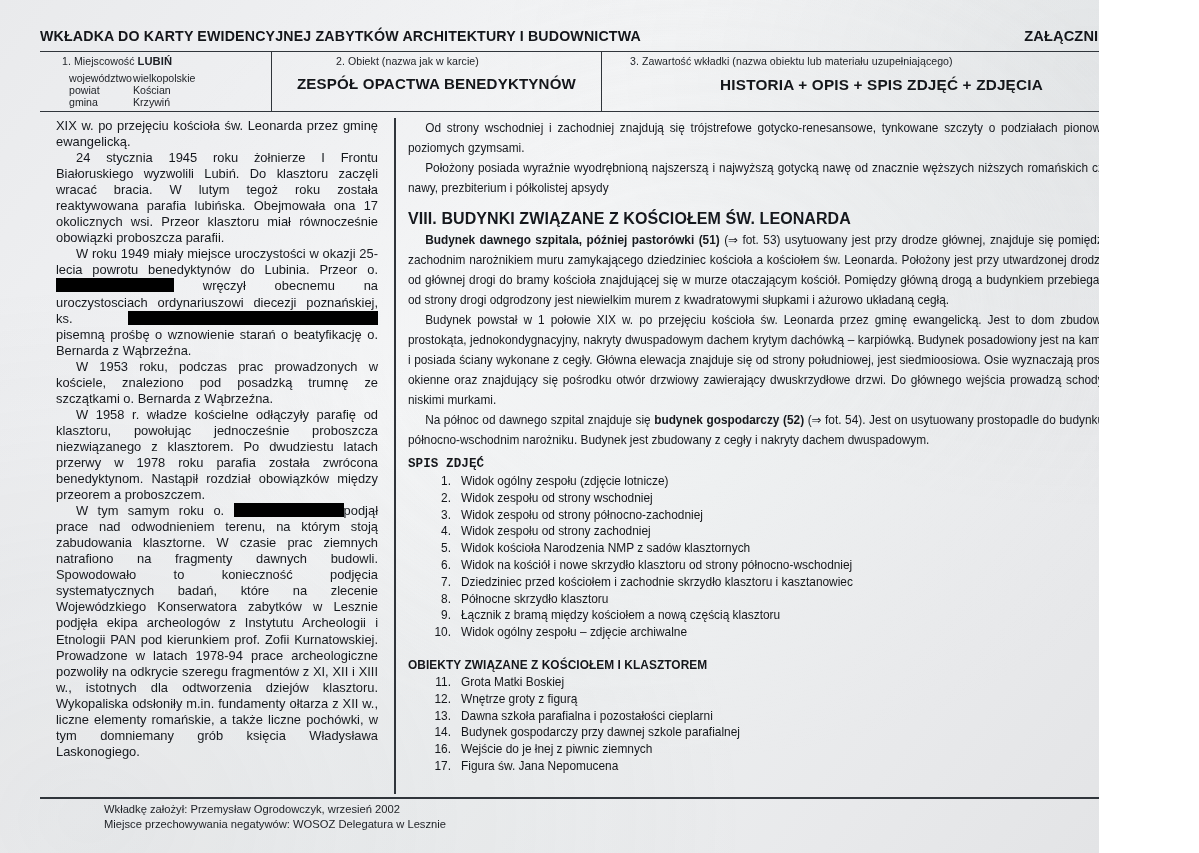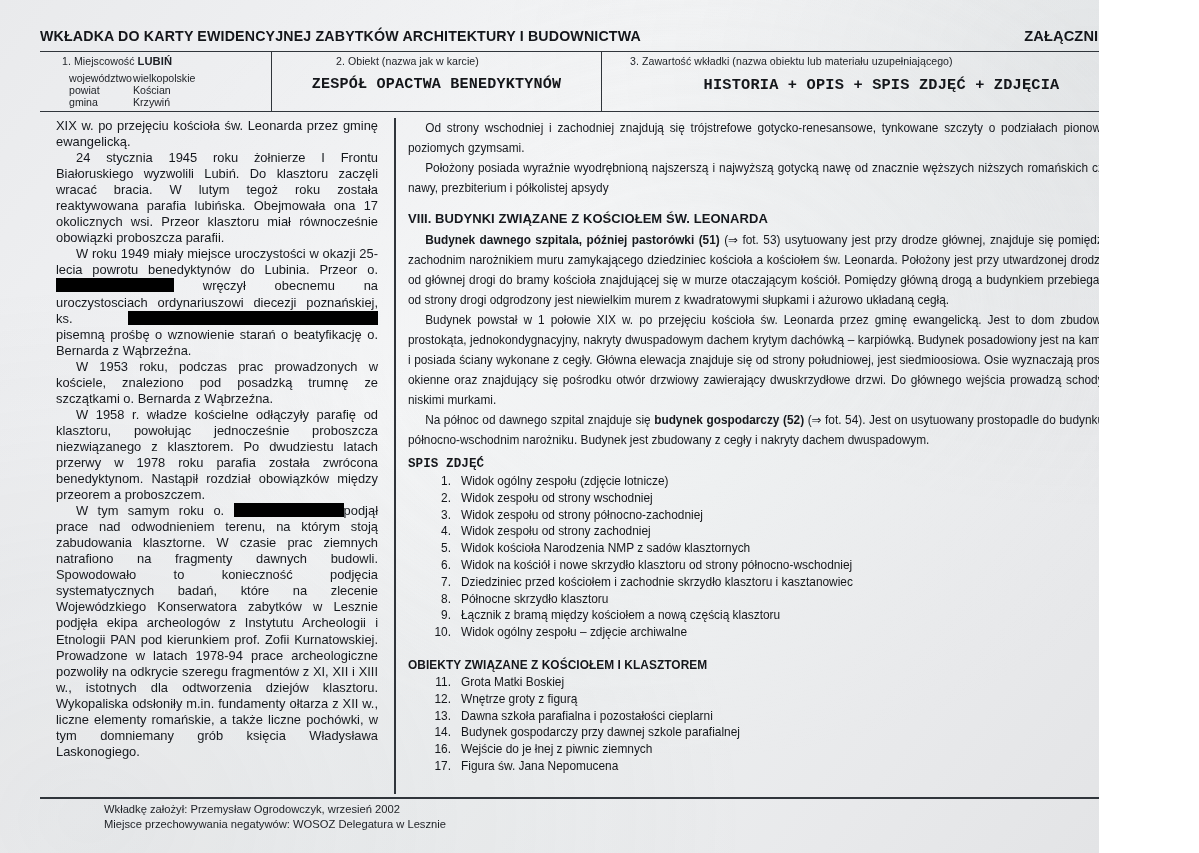--- a/index.html
+++ b/index.html
@@ -100,21 +100,20 @@
   .admin-row { display: flex; }
   .admin-key { width: 64px; }
   .admin-val { }
 
   .hdr-big {
     text-align: center;
     font-size: 15.1px;
     font-weight: bold;
     letter-spacing: .012em;
     margin-top: 8px;
-    font-family: Liberation Mono, monospace;
   }
   .hdr-cell.c3 .hdr-big { font-size: 15.3px; margin-top: 9px; }
 
   
   .body-area {
     position: absolute;
     left: 56px;
     top: 118px;
     width: 1121px;
     height: 676px;
@@ -164,21 +163,21 @@
     border-radius: 0;
   }
   .rd-a { width: 118px; height: 14px; }
   .rd-b { width: 178px; height: 14px; }
   .rd-c { width: 72px;  height: 14px; }
   .rd-d { width: 110px; height: 14px; }
 
   
   h2.sec-head {
     margin: 11px 0 1px 0;
-    font-size: 13px;
+    font-size: 16px;
     font-weight: bold;
     letter-spacing: .005em;
   }
   h2.spis-head {
     margin: 0;
     font-size: 12.6px;
     font-weight: bold;
     letter-spacing: .005em;
     font-family: Liberation Mono, monospace;
   }

